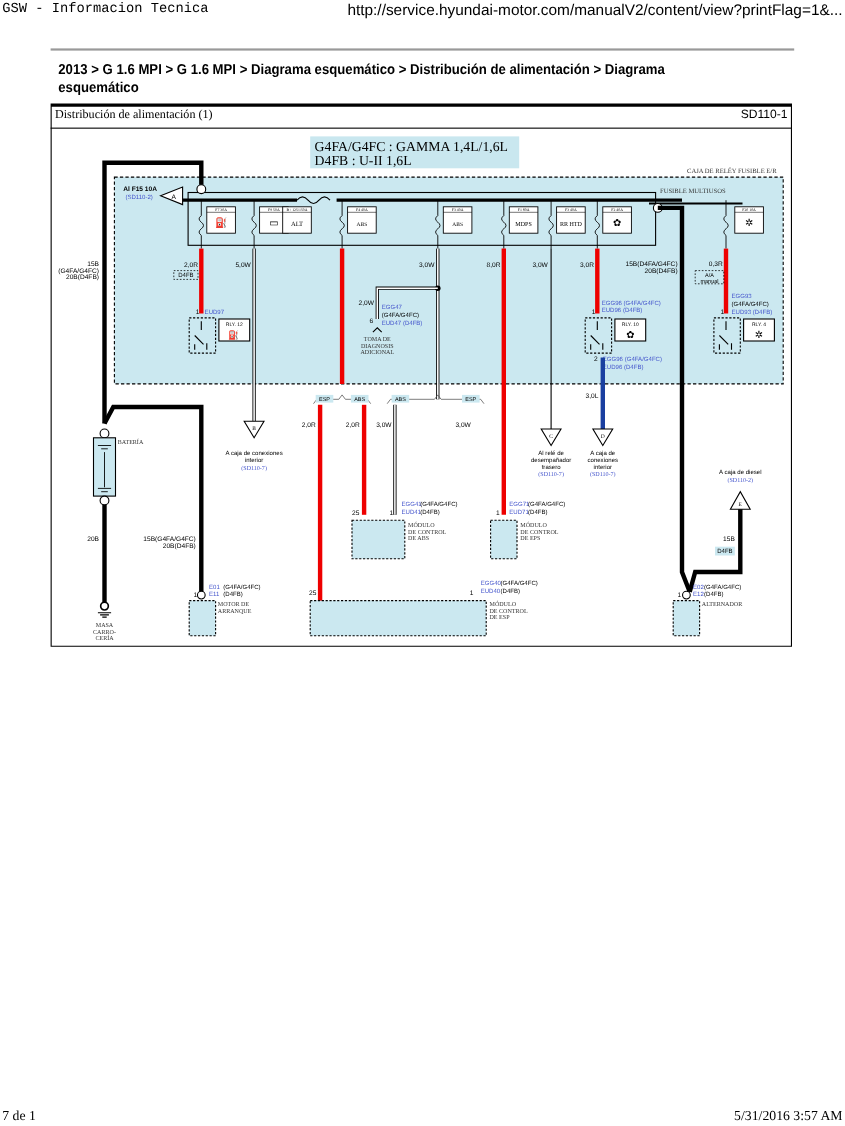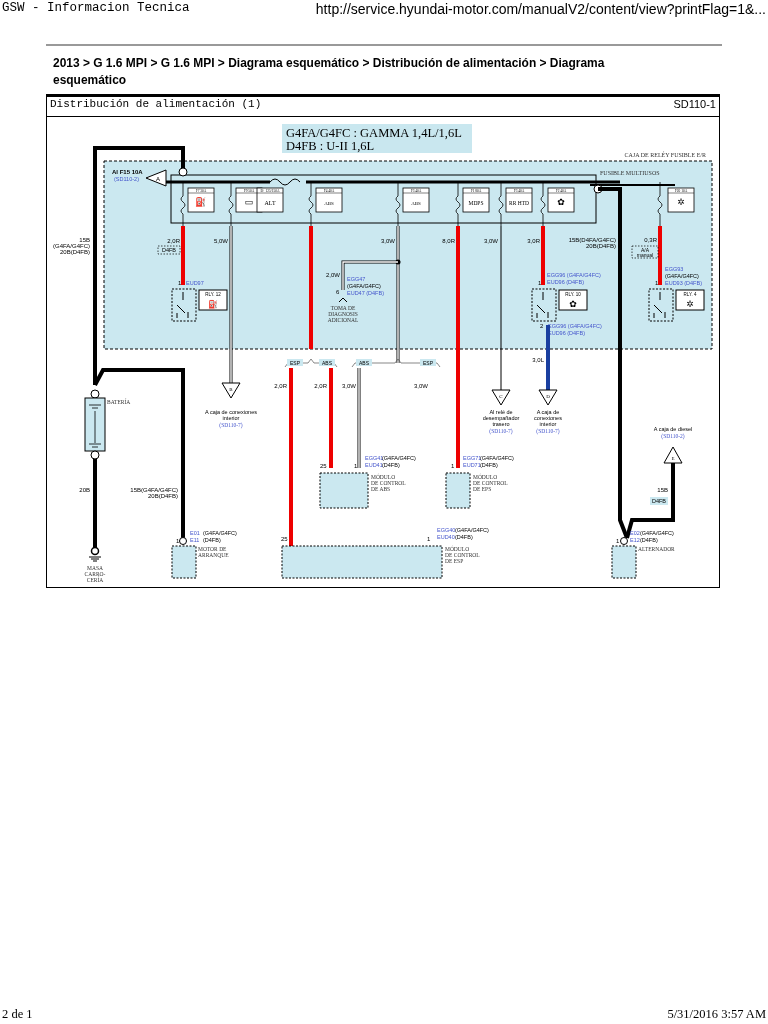--- a/index.html
+++ b/index.html
@@ -2,21 +2,21 @@
 <html><head>
 <meta charset="utf-8">
 <style>
   html, body { margin:0; padding:0; background:#fff; }
   body { width:768px; height:1024px; position:relative; overflow:hidden; font-family:"Liberation Serif", serif; color:#000; }
   .hdr-left { position:absolute; left:2px; top:1px; font-size:12.5px; font-family:Liberation Mono, monospace; }
   .hdr-right { position:absolute; right:2px; top:1px; font-size:14px; font-family:Liberation Sans, sans-serif; }
   .topline { position:absolute; left:46px; top:44px; width:676px; height:2px; background:#999; }
   .breadcrumb { position:absolute; left:53px; top:54px; width:650px; font-family:"Liberation Sans", sans-serif; font-weight:bold; font-size:13px; line-height:17px; transform:scaleX(0.92); transform-origin:left top; }
   .frame { position:absolute; left:46px; top:94px; width:674px; height:494px; border:1px solid #000; border-top:3px solid #000; box-sizing:border-box; }
-  .frame-title { position:absolute; left:50px; top:98px; font-size:11px; font-family:Liberation Mono, monospace; }
+  .frame-title { position:absolute; left:50px; top:98px; font-size:11px; font-family:Liberation Serif, serif; }
   .frame-code { position:absolute; right:52px; top:98px; font-size:11px; font-family:Liberation Sans, sans-serif; }
   .frame-sep { position:absolute; left:46px; top:116px; width:674px; height:1px; background:#000; }
   svg#diagram { position:absolute; left:0; top:0; }
   .footer-left { position:absolute; left:2px; bottom:2px; font-size:12.5px; }
   .footer-right { position:absolute; right:2px; bottom:2px; font-size:12.5px; }
   svg text { font-family:"Liberation Sans", sans-serif; }
   .serif { font-family:"Liberation Serif", serif; }
 </style>
 </head>
 <body>
@@ -305,14 +305,14 @@
   <circle cx="624" cy="541" r="3.5" fill="#fff" stroke="#000"></circle>
   <text x="616" y="543" font-size="6">1</text>
   <text x="630" y="535" font-size="5.5" fill="#4455cc">E02</text>
   <text x="640" y="535" font-size="5.5">(G4FA/G4FC)</text>
   <text x="630" y="542" font-size="5.5" fill="#4455cc">E12</text>
   <text x="640" y="542" font-size="5.5">(D4FB)</text>
   <rect x="612" y="546" width="24" height="32" fill="#cbe8f0" stroke="#000" stroke-dasharray="2,1.5"></rect>
   <text class="serif" x="638" y="551" font-size="5.5" fill="#333">ALTERNADOR</text>
 </svg>
 
-<div class="footer-left">2 de 1</div>
+<div class="footer-left">7 de 1</div>
 <div class="footer-right">5/31/2016 3:57 AM</div>
 
 </body></html>

